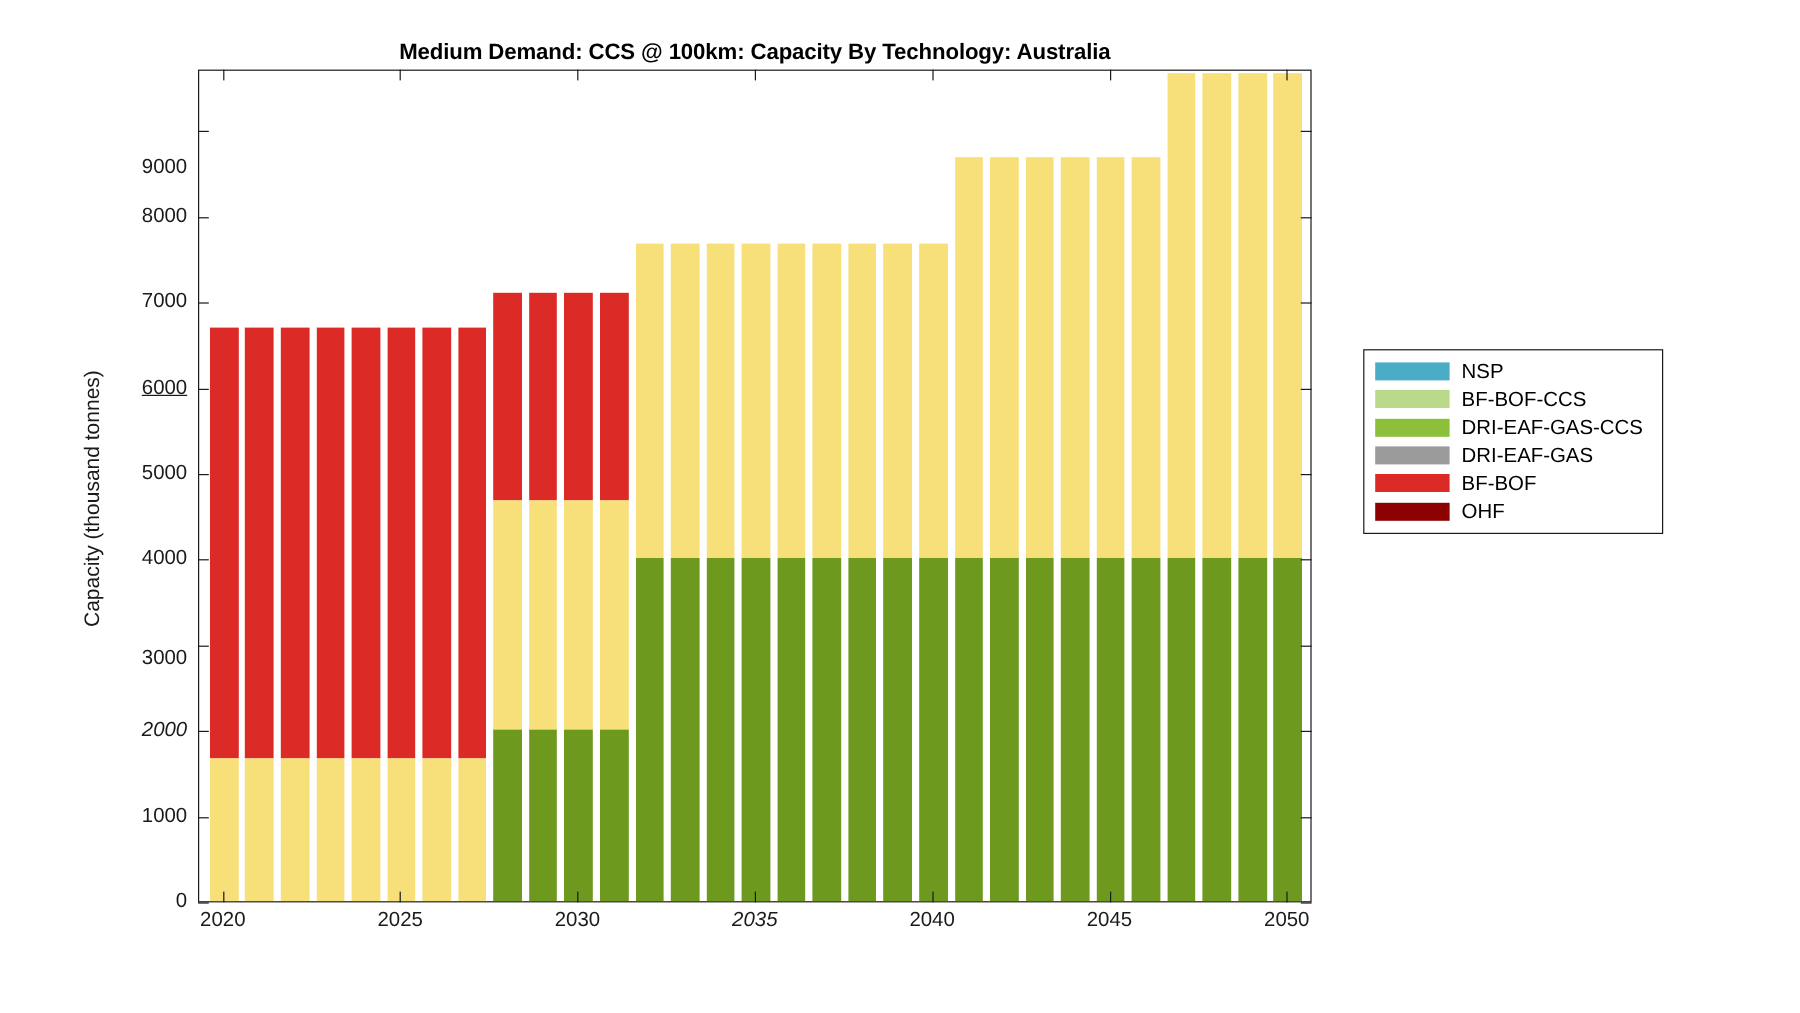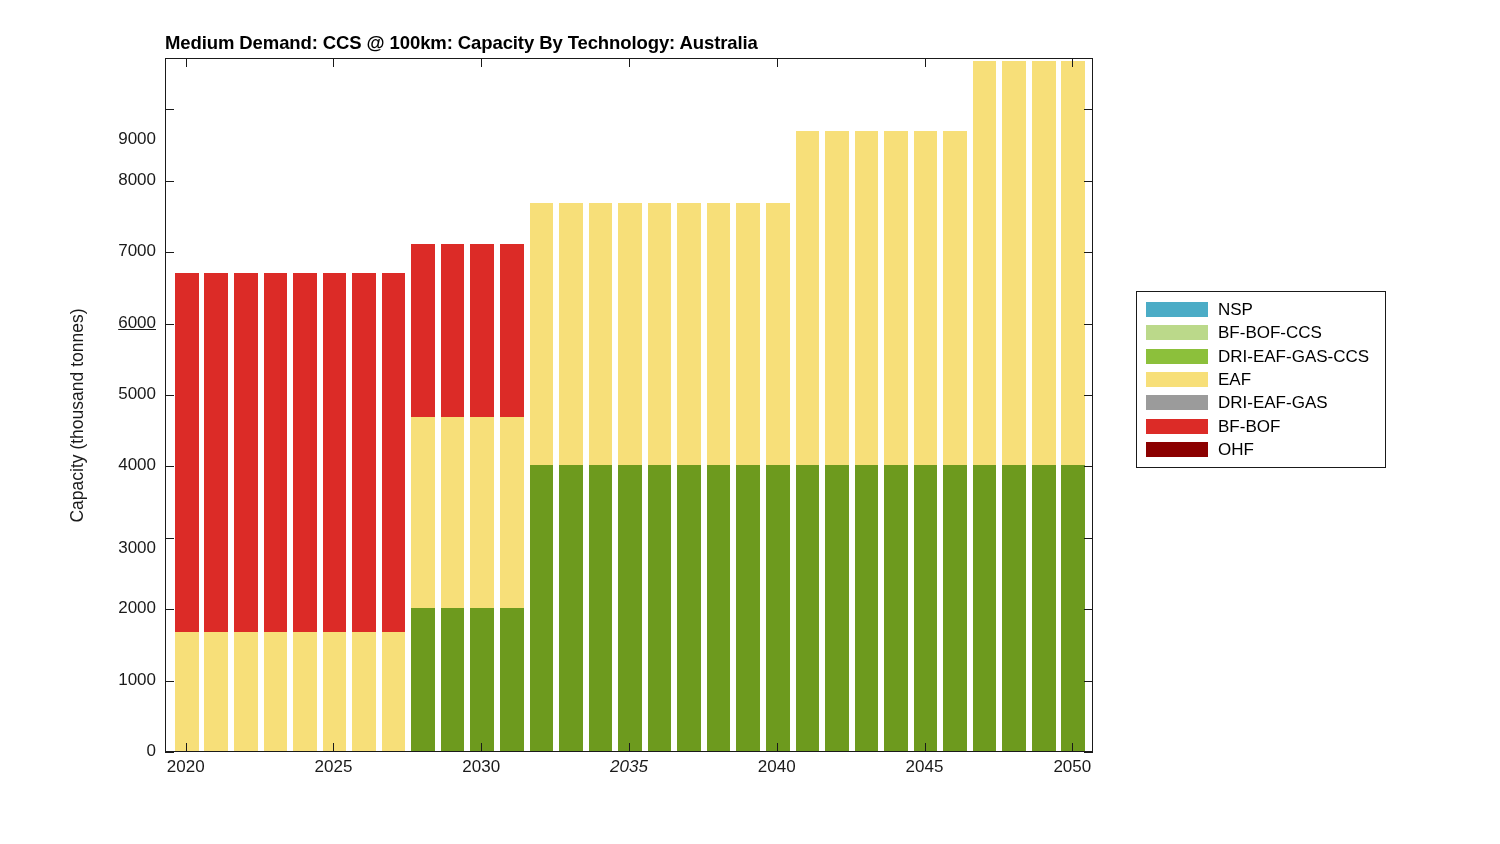--- a/index.html
+++ b/index.html
@@ -14,20 +14,21 @@
     position: relative;
     width: 1500px; height: 844px;
     background: #ffffff;
   }
 
   
   #chart-title {
     position: absolute;
     left: 165px; top: 32px;
     width: 928px;
+    text-align: center;
     font-size: 18.5px;
     font-weight: bold;
     color: #000000;
     letter-spacing: -0.1px;
     white-space: nowrap;
   }
 
   
   #plot-box {
     position: absolute;
@@ -289,21 +290,21 @@
 
   <div id="axis-decor">
       <div class="ytick" style="top: 752px;"></div>
       <div class="ytick-r" style="top: 752px;"></div>
       <div class="ylabel" style="left: 56px; right: auto; top: 741px;">0</div>
       <div class="ytick" style="top: 680.601px;"></div>
       <div class="ytick-r" style="top: 680.601px;"></div>
       <div class="ylabel" style="left: 56px; right: auto; top: 669.601px;">1000</div>
       <div class="ytick" style="top: 609.202px;"></div>
       <div class="ytick-r" style="top: 609.202px;"></div>
-      <div class="ylabel" style="left: 56px; right: auto; top: 598.202px;">2000</div>
+      <div class="ylabel" style="left: 56px; right: auto; top: 598.202px; font-style: italic;">2000</div>
       <div class="ytick" style="top: 537.802px;"></div>
       <div class="ytick-r" style="top: 537.802px;"></div>
       <div class="ylabel" style="left: 56px; right: auto; top: 538px;">3000</div>
       <div class="ytick" style="top: 466.403px;"></div>
       <div class="ytick-r" style="top: 466.403px;"></div>
       <div class="ylabel" style="left: 56px; right: auto; top: 455.403px;">4000</div>
       <div class="ytick" style="top: 395.004px;"></div>
       <div class="ytick-r" style="top: 395.004px;"></div>
       <div class="ylabel" style="left: 56px; right: auto; top: 384.004px;">5000</div>
       <div class="ytick" style="top: 323.605px;"></div>
@@ -348,24 +349,20 @@
       </div>
       <div class="legend-item">
         <div class="legend-swatch" style="background: rgb(187, 217, 138);"></div>
         <div class="legend-label">BF-BOF-CCS</div>
       </div>
       <div class="legend-item">
         <div class="legend-swatch" style="background: rgb(140, 192, 59);"></div>
         <div class="legend-label">DRI-EAF-GAS-CCS</div>
       </div>
       <div class="legend-item">
-        <div class="legend-swatch" style="background: rgb(247, 223, 121);"></div>
-        <div class="legend-label">EAF</div>
-      </div>
-      <div class="legend-item">
         <div class="legend-swatch" style="background: rgb(155, 155, 155);"></div>
         <div class="legend-label">DRI-EAF-GAS</div>
       </div>
       <div class="legend-item">
         <div class="legend-swatch" style="background: rgb(220, 43, 39);"></div>
         <div class="legend-label">BF-BOF</div>
       </div>
       <div class="legend-item">
         <div class="legend-swatch" style="background: rgb(139, 0, 0);"></div>
         <div class="legend-label">OHF</div>

